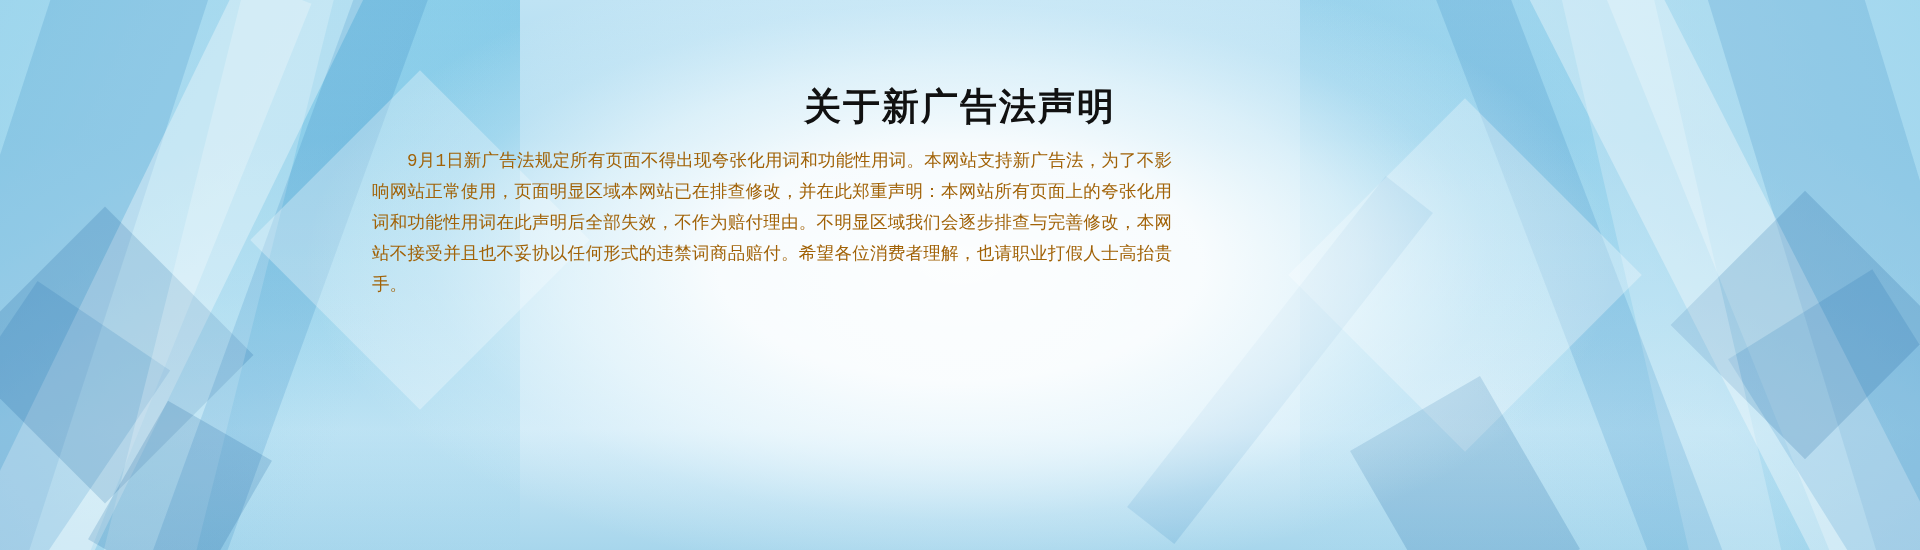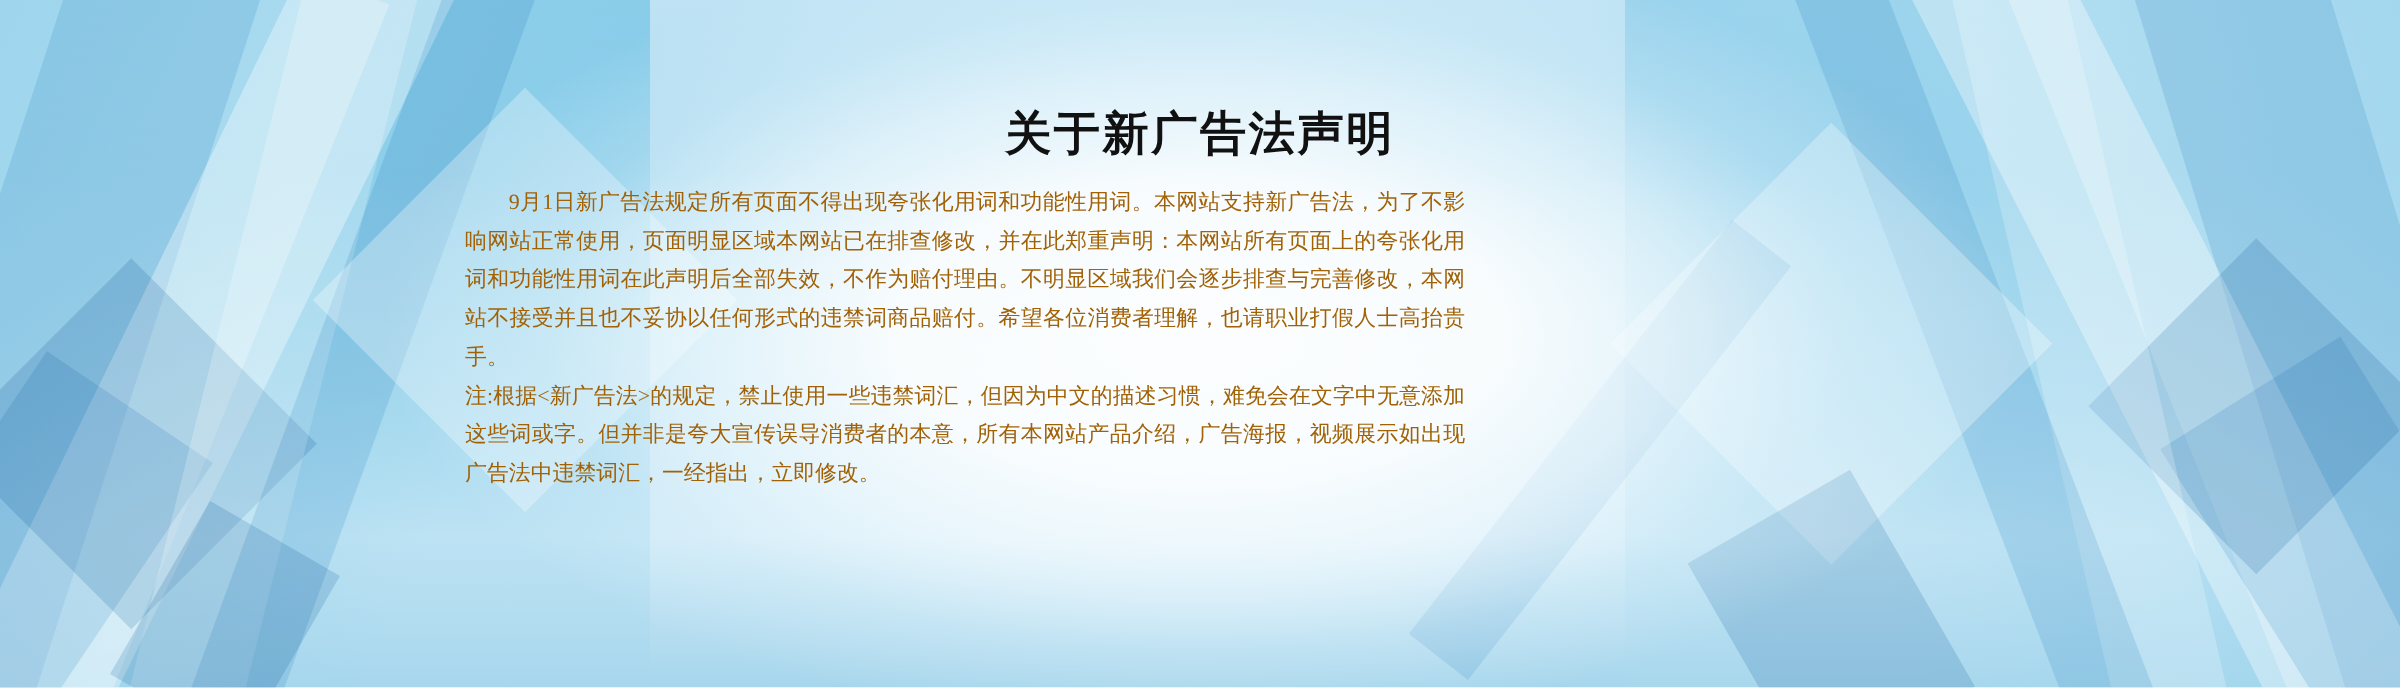--- a/index.html
+++ b/index.html
@@ -5,21 +5,21 @@
   html, body {
     margin: 0;
     padding: 0;
     background: #ffffff;
   }
   #stage {
     position: relative;
     width: 1920px;
     height: 550px;
     overflow: hidden;
-    font-family: Liberation Serif, serif;
+    font-family: Liberation Mono, monospace;
   }
 
   
   .bg-base {
     position: absolute;
     inset: 0;
     background: linear-gradient(180deg, #bfe3f4 0%, #a9d9ef 25%, #bce2f3 55%, #cfeaf7 78%, #a7d6ec 100%);
   }
   .bg-left-wash {
     position: absolute;
@@ -122,17 +122,16 @@
   <div class="shard dark" style="right:380px;top:400px;width:150px;height:200px;transform:rotate(-30deg);"></div>
   <div class="shard mid" style="right:430px;top:330px;width:420px;height:60px;transform:rotate(-52deg);"></div>
 
   <div class="bg-glow"></div>
 
   <div class="content">
     <div class="title">关于新广告法声明</div>
 
     <div class="body-block">
       <p class="para1">9月1日新广告法规定所有页面不得出现夸张化用词和功能性用词。本网站支持新广告法，为了不影响网站正常使用，页面明显区域本网站已在排查修改，并在此郑重声明：本网站所有页面上的夸张化用词和功能性用词在此声明后全部失效，不作为赔付理由。不明显区域我们会逐步排查与完善修改，本网站不接受并且也不妥协以任何形式的违禁词商品赔付。希望各位消费者理解，也请职业打假人士高抬贵手。</p>
-      <p class="para2">注:根据&lt;新广告法&gt;的规定，禁止使用一些违禁词汇，但因为中文的描述习惯，难免会在文字中无意添加这些词或字。但并非是夸大宣传误导消费者的本意，所有本网站产品介绍，广告海报，视频展示如出现广告法中违禁词汇，一经指出，立即修改。</p>
     </div>
   </div>
 
 </div>
 
 </body></html>

